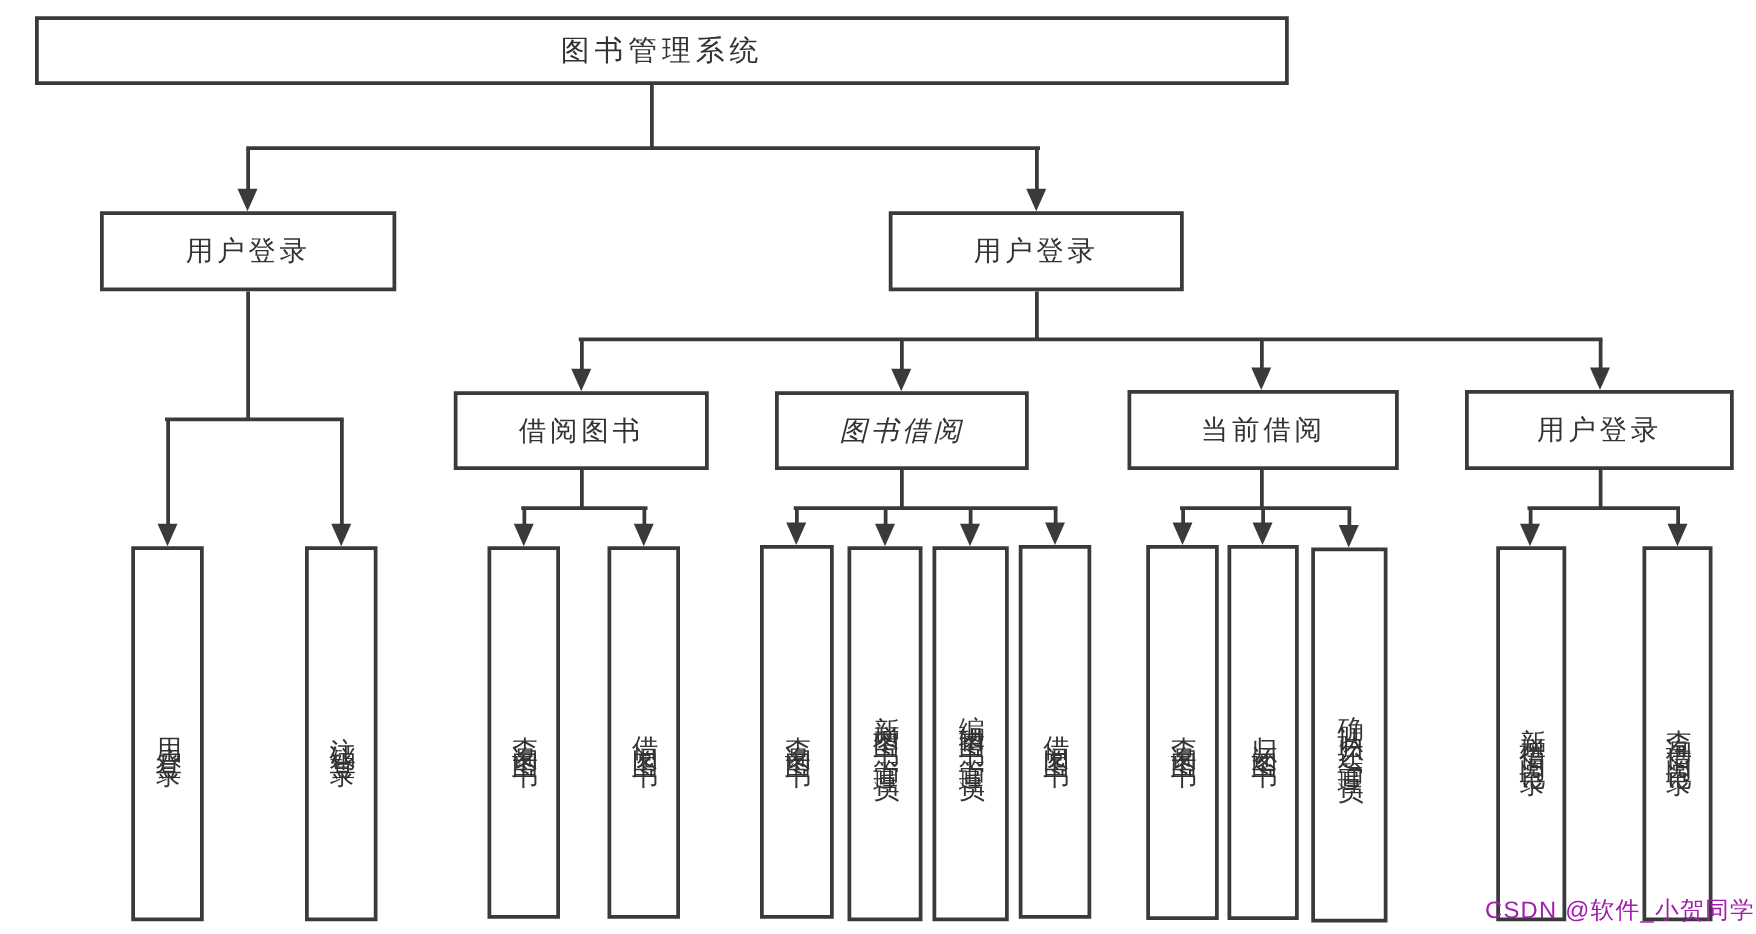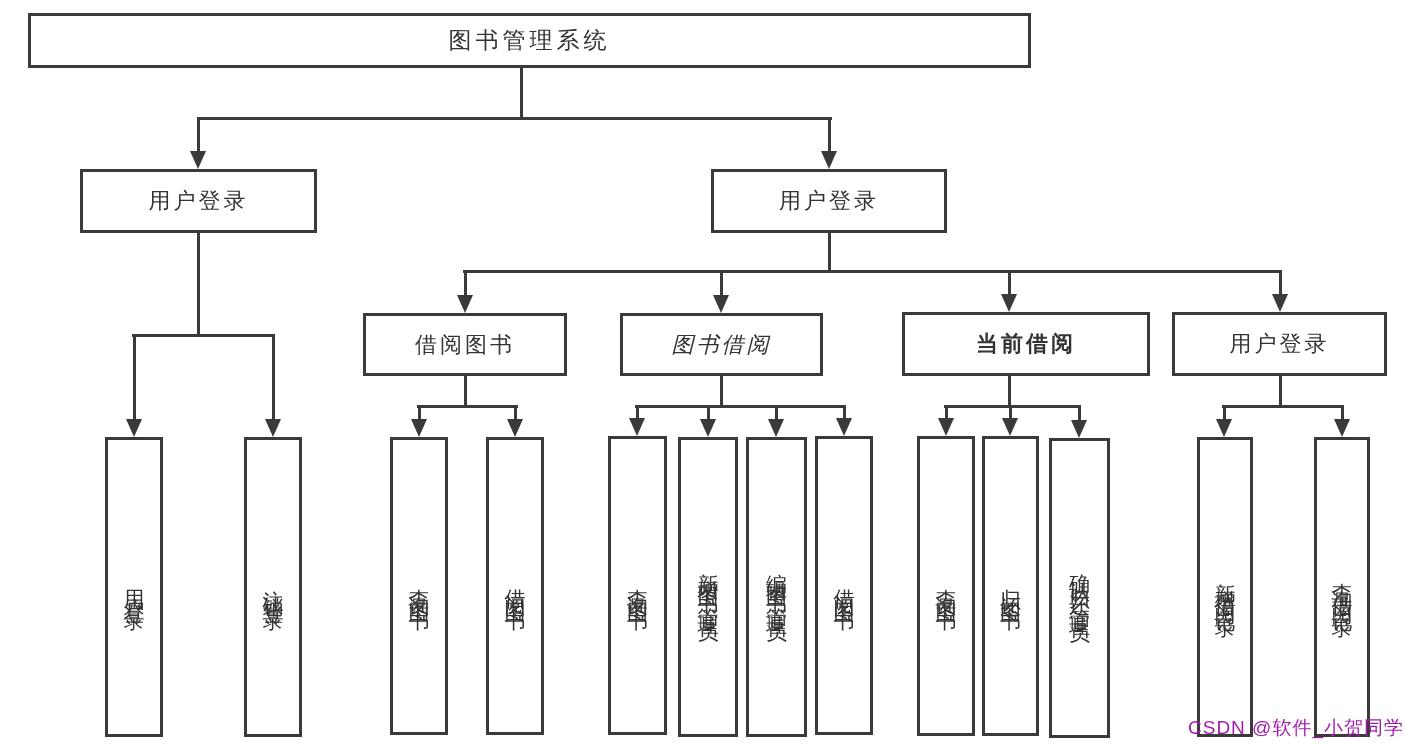--- a/index.html
+++ b/index.html
@@ -61,21 +61,21 @@
   <div class="ah" style="left:457px;top:295px;"></div>
   <div class="line vl" style="left:720px;top:272px;height:24px;"></div>
   <div class="ah" style="left:713px;top:295px;"></div>
   <div class="line vl" style="left:1008px;top:272px;height:23px;"></div>
   <div class="ah" style="left:1001px;top:294px;"></div>
   <div class="line vl" style="left:1279px;top:272px;height:23px;"></div>
   <div class="ah" style="left:1272px;top:294px;"></div>
 
   <div class="box" style="left:363px;top:313px;width:204px;height:63px;">借阅图书</div>
   <div class="box" style="left:620px;top:313px;width:203px;height:63px;font-style:italic;">图书借阅</div>
-  <div class="box" style="left:902px;top:312px;width:248px;height:64px;font-weight:bold;">当前借阅</div>
+  <div class="box" style="left:902px;top:312px;width:217px;height:64px;">当前借阅</div>
   <div class="box" style="left:1172px;top:312px;width:215px;height:64px;">用户登录</div>
 
   <div class="line vl" style="left:464px;top:376px;height:31px;"></div>
   <div class="line hl" style="left:417px;top:405px;width:101px;"></div>
   <div class="line vl" style="left:418px;top:407px;height:13px;"></div>
   <div class="ah" style="left:411px;top:419px;"></div>
   <div class="line vl" style="left:514px;top:407px;height:13px;"></div>
   <div class="ah" style="left:507px;top:419px;"></div>
 
   <div class="line vl" style="left:720px;top:376px;height:31px;"></div>

